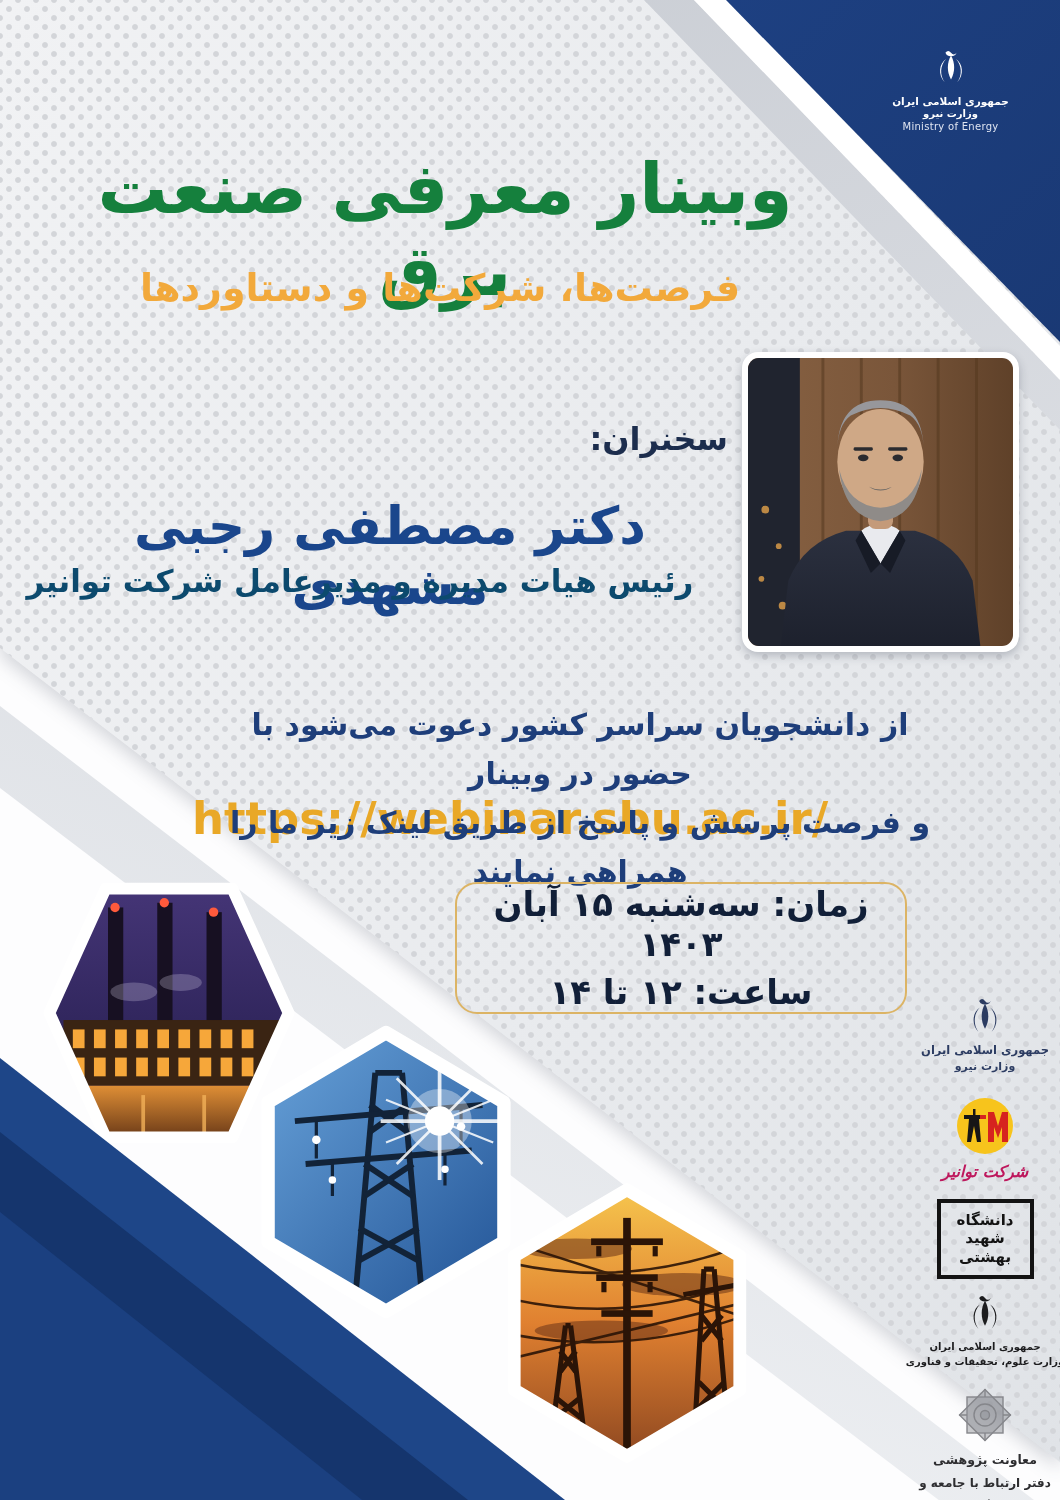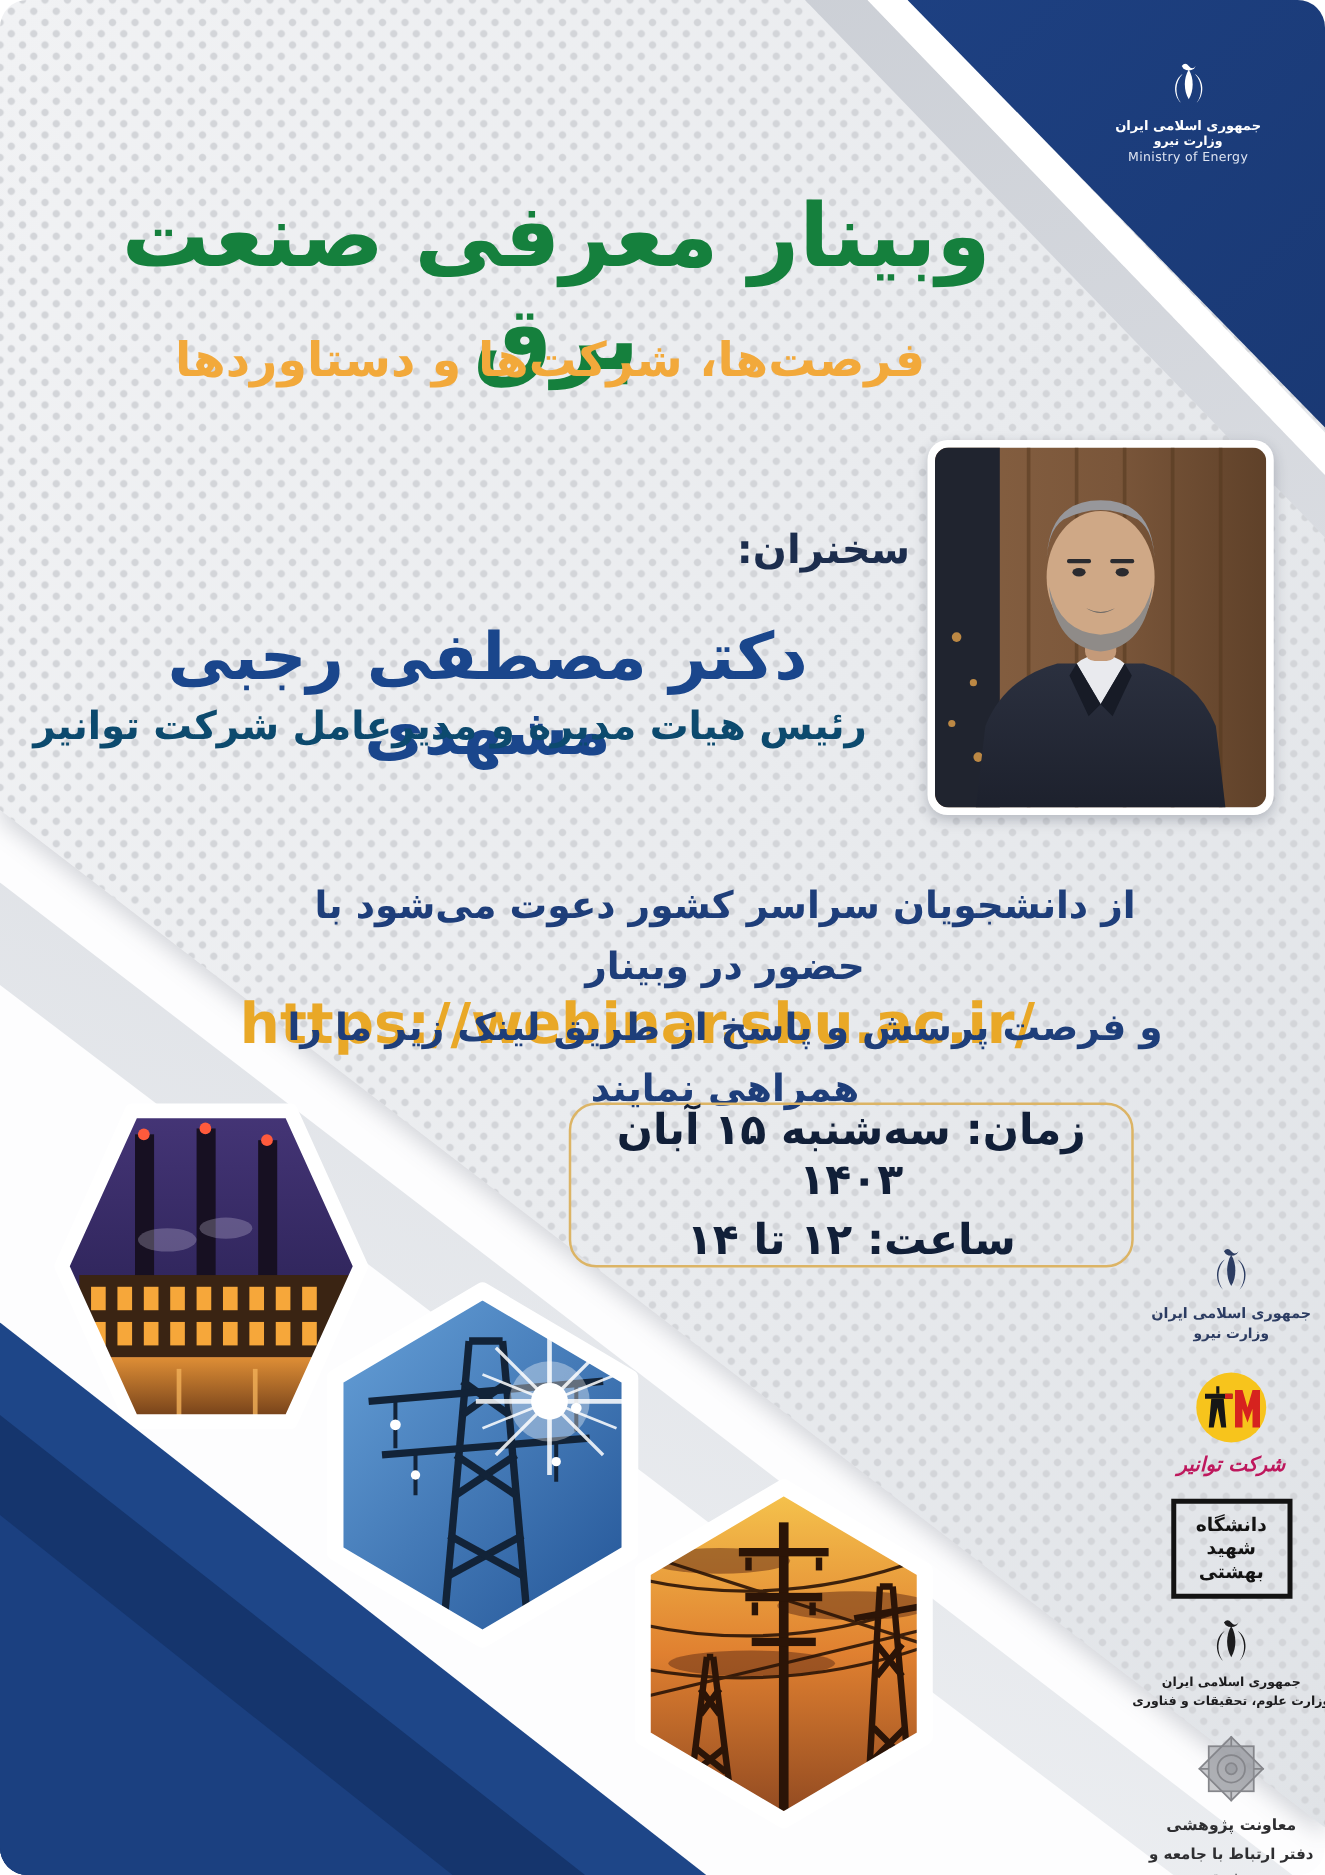--- a/index.html
+++ b/index.html
@@ -1,17 +1,17 @@
 <!DOCTYPE html>
 <html lang="fa"><head>
 <meta charset="utf-8">
 <style>
   html,body{margin:0;padding:0;background:#ffffff;}
   body{font-family:"DejaVu Sans", sans-serif;}
-  .poster{position:relative;width:1060px;height:1500px;overflow:hidden;background:#fdfdfe;border-radius:22px;}
+  .poster{position:relative;width:1060px;height:1500px;overflow:hidden;background:#fdfdfe;}
   .abs{position:absolute;}
   .full{position:absolute;inset:0;}
 
   
   .silver-band-left{
     clip-path:polygon(0px 706px,1060px 1520px,1060px 1592px,0px 788px);
     background:linear-gradient(200deg,#c9cdd4 0%,#eef0f3 90%);
     z-index:1;
   }
   .sheet-wrap{position:absolute;inset:0;z-index:2;filter:drop-shadow(0 7px 9px rgba(40,50,70,.20));}

